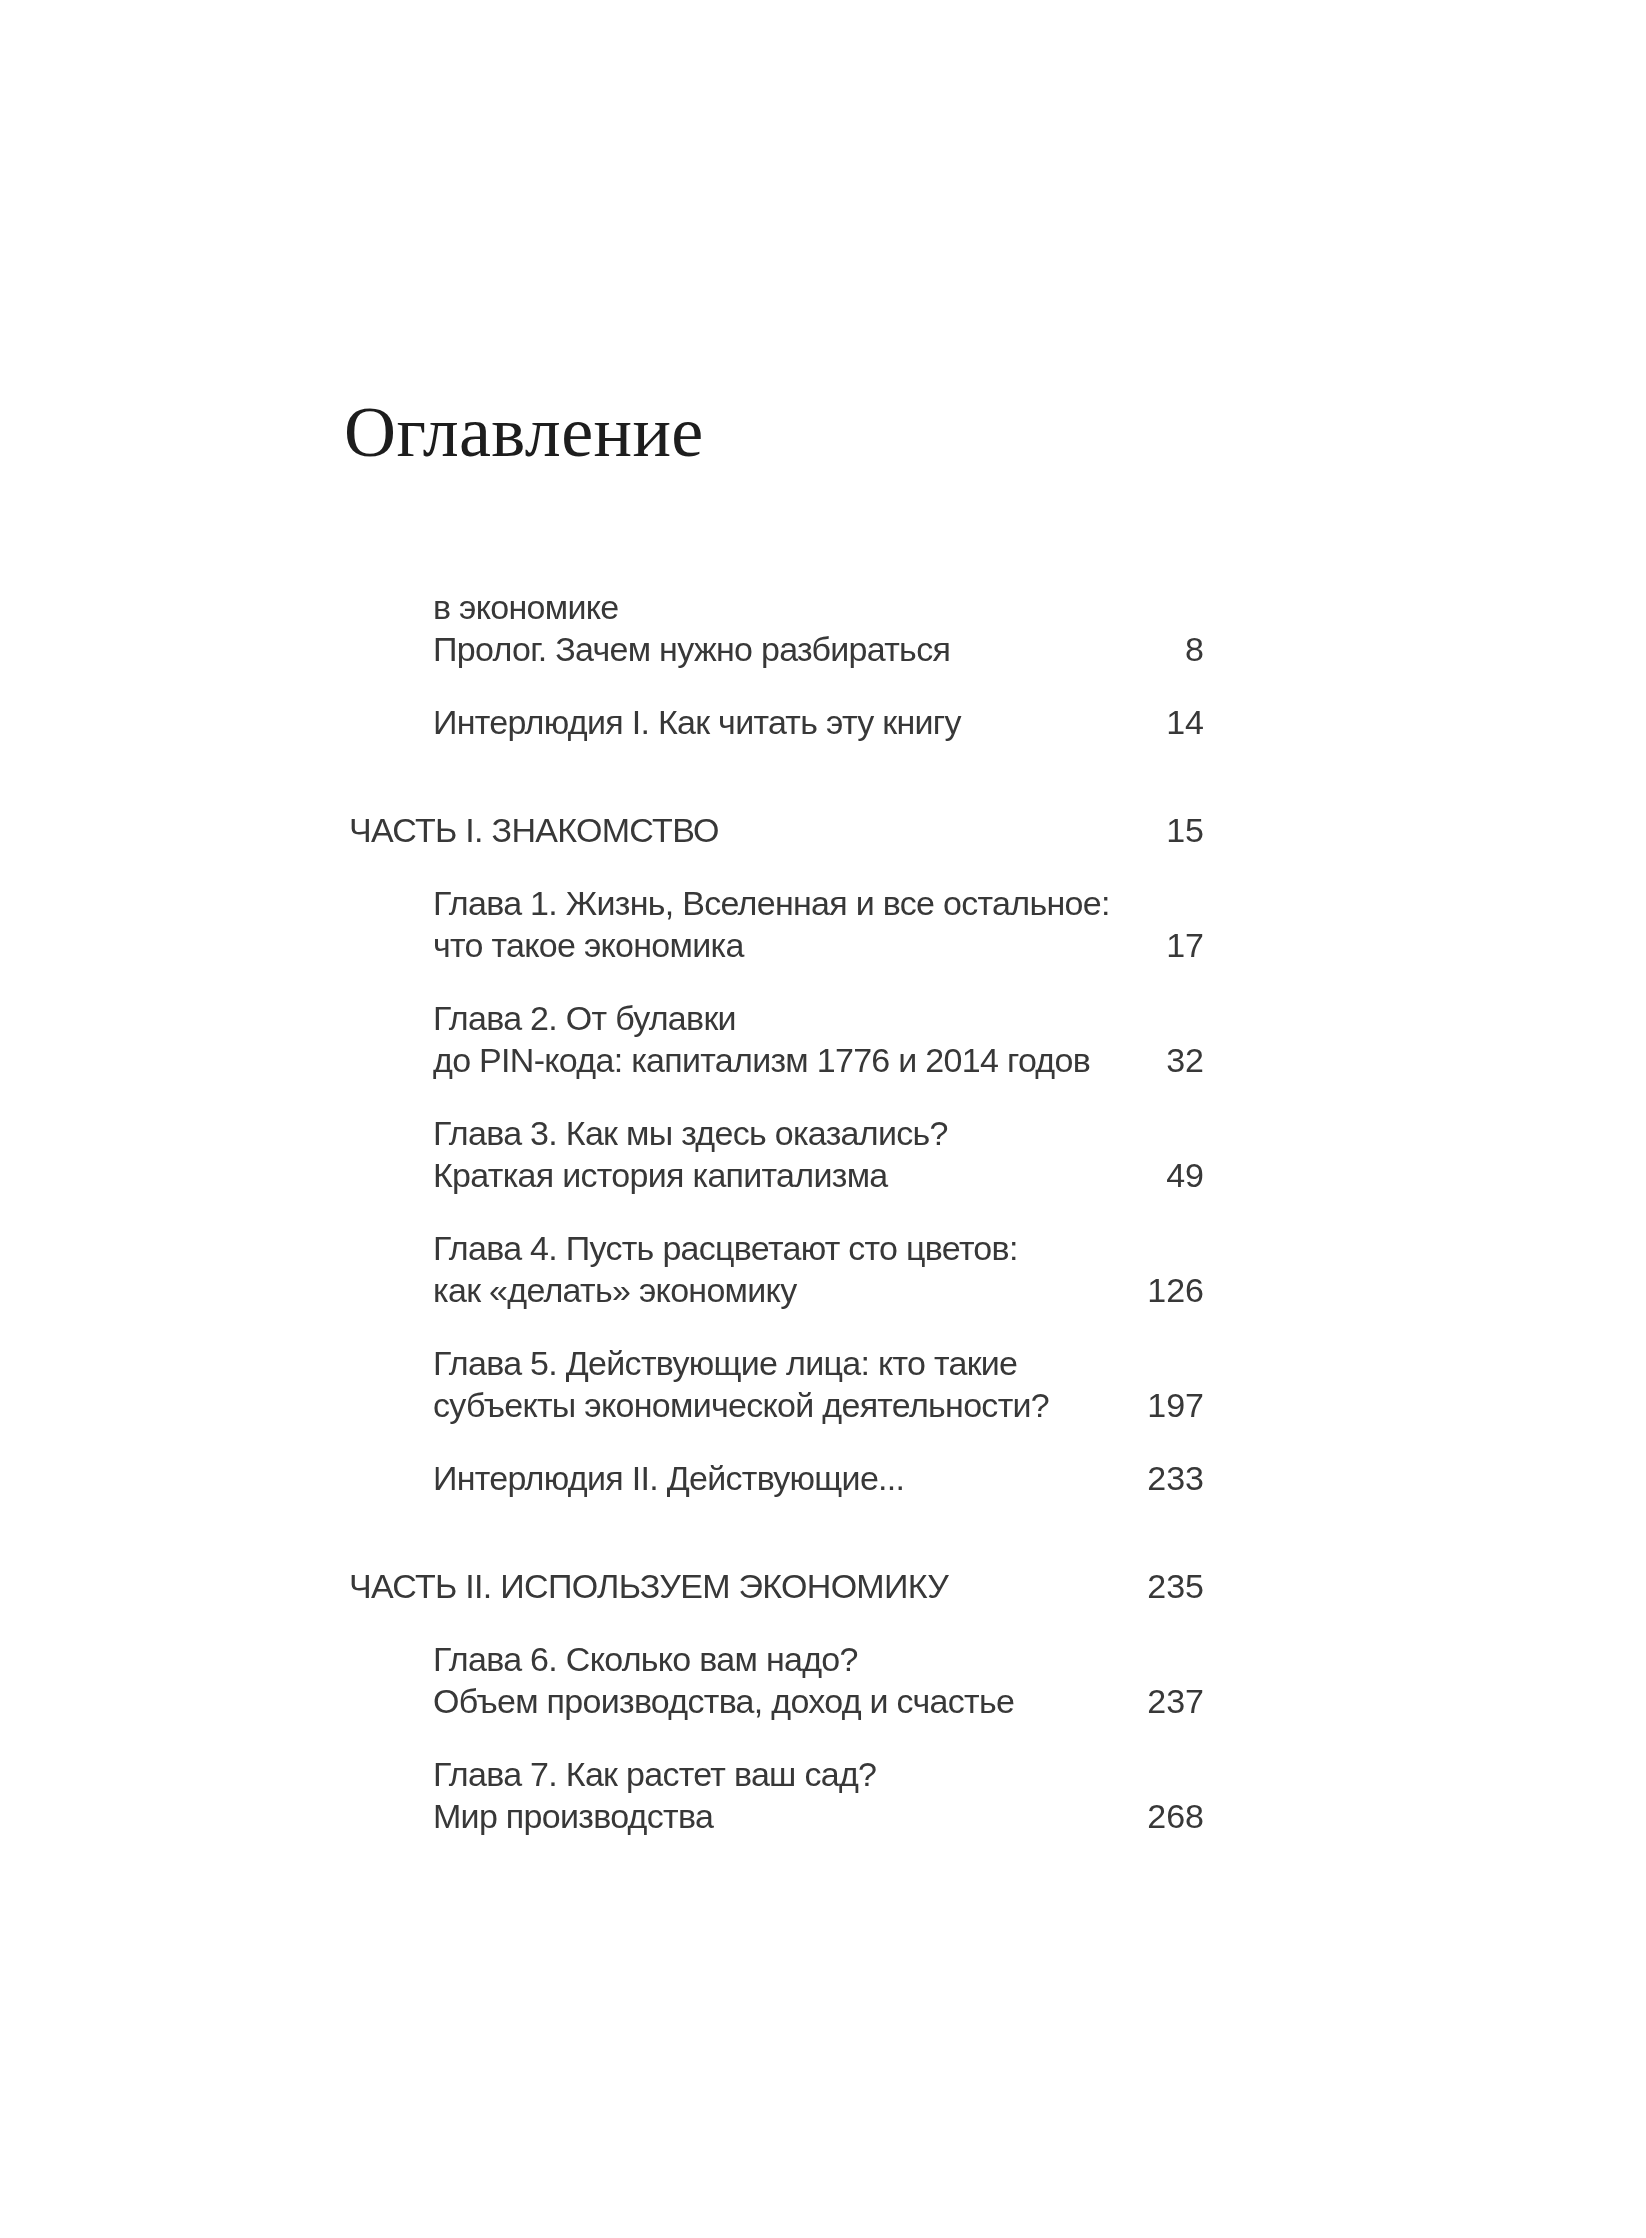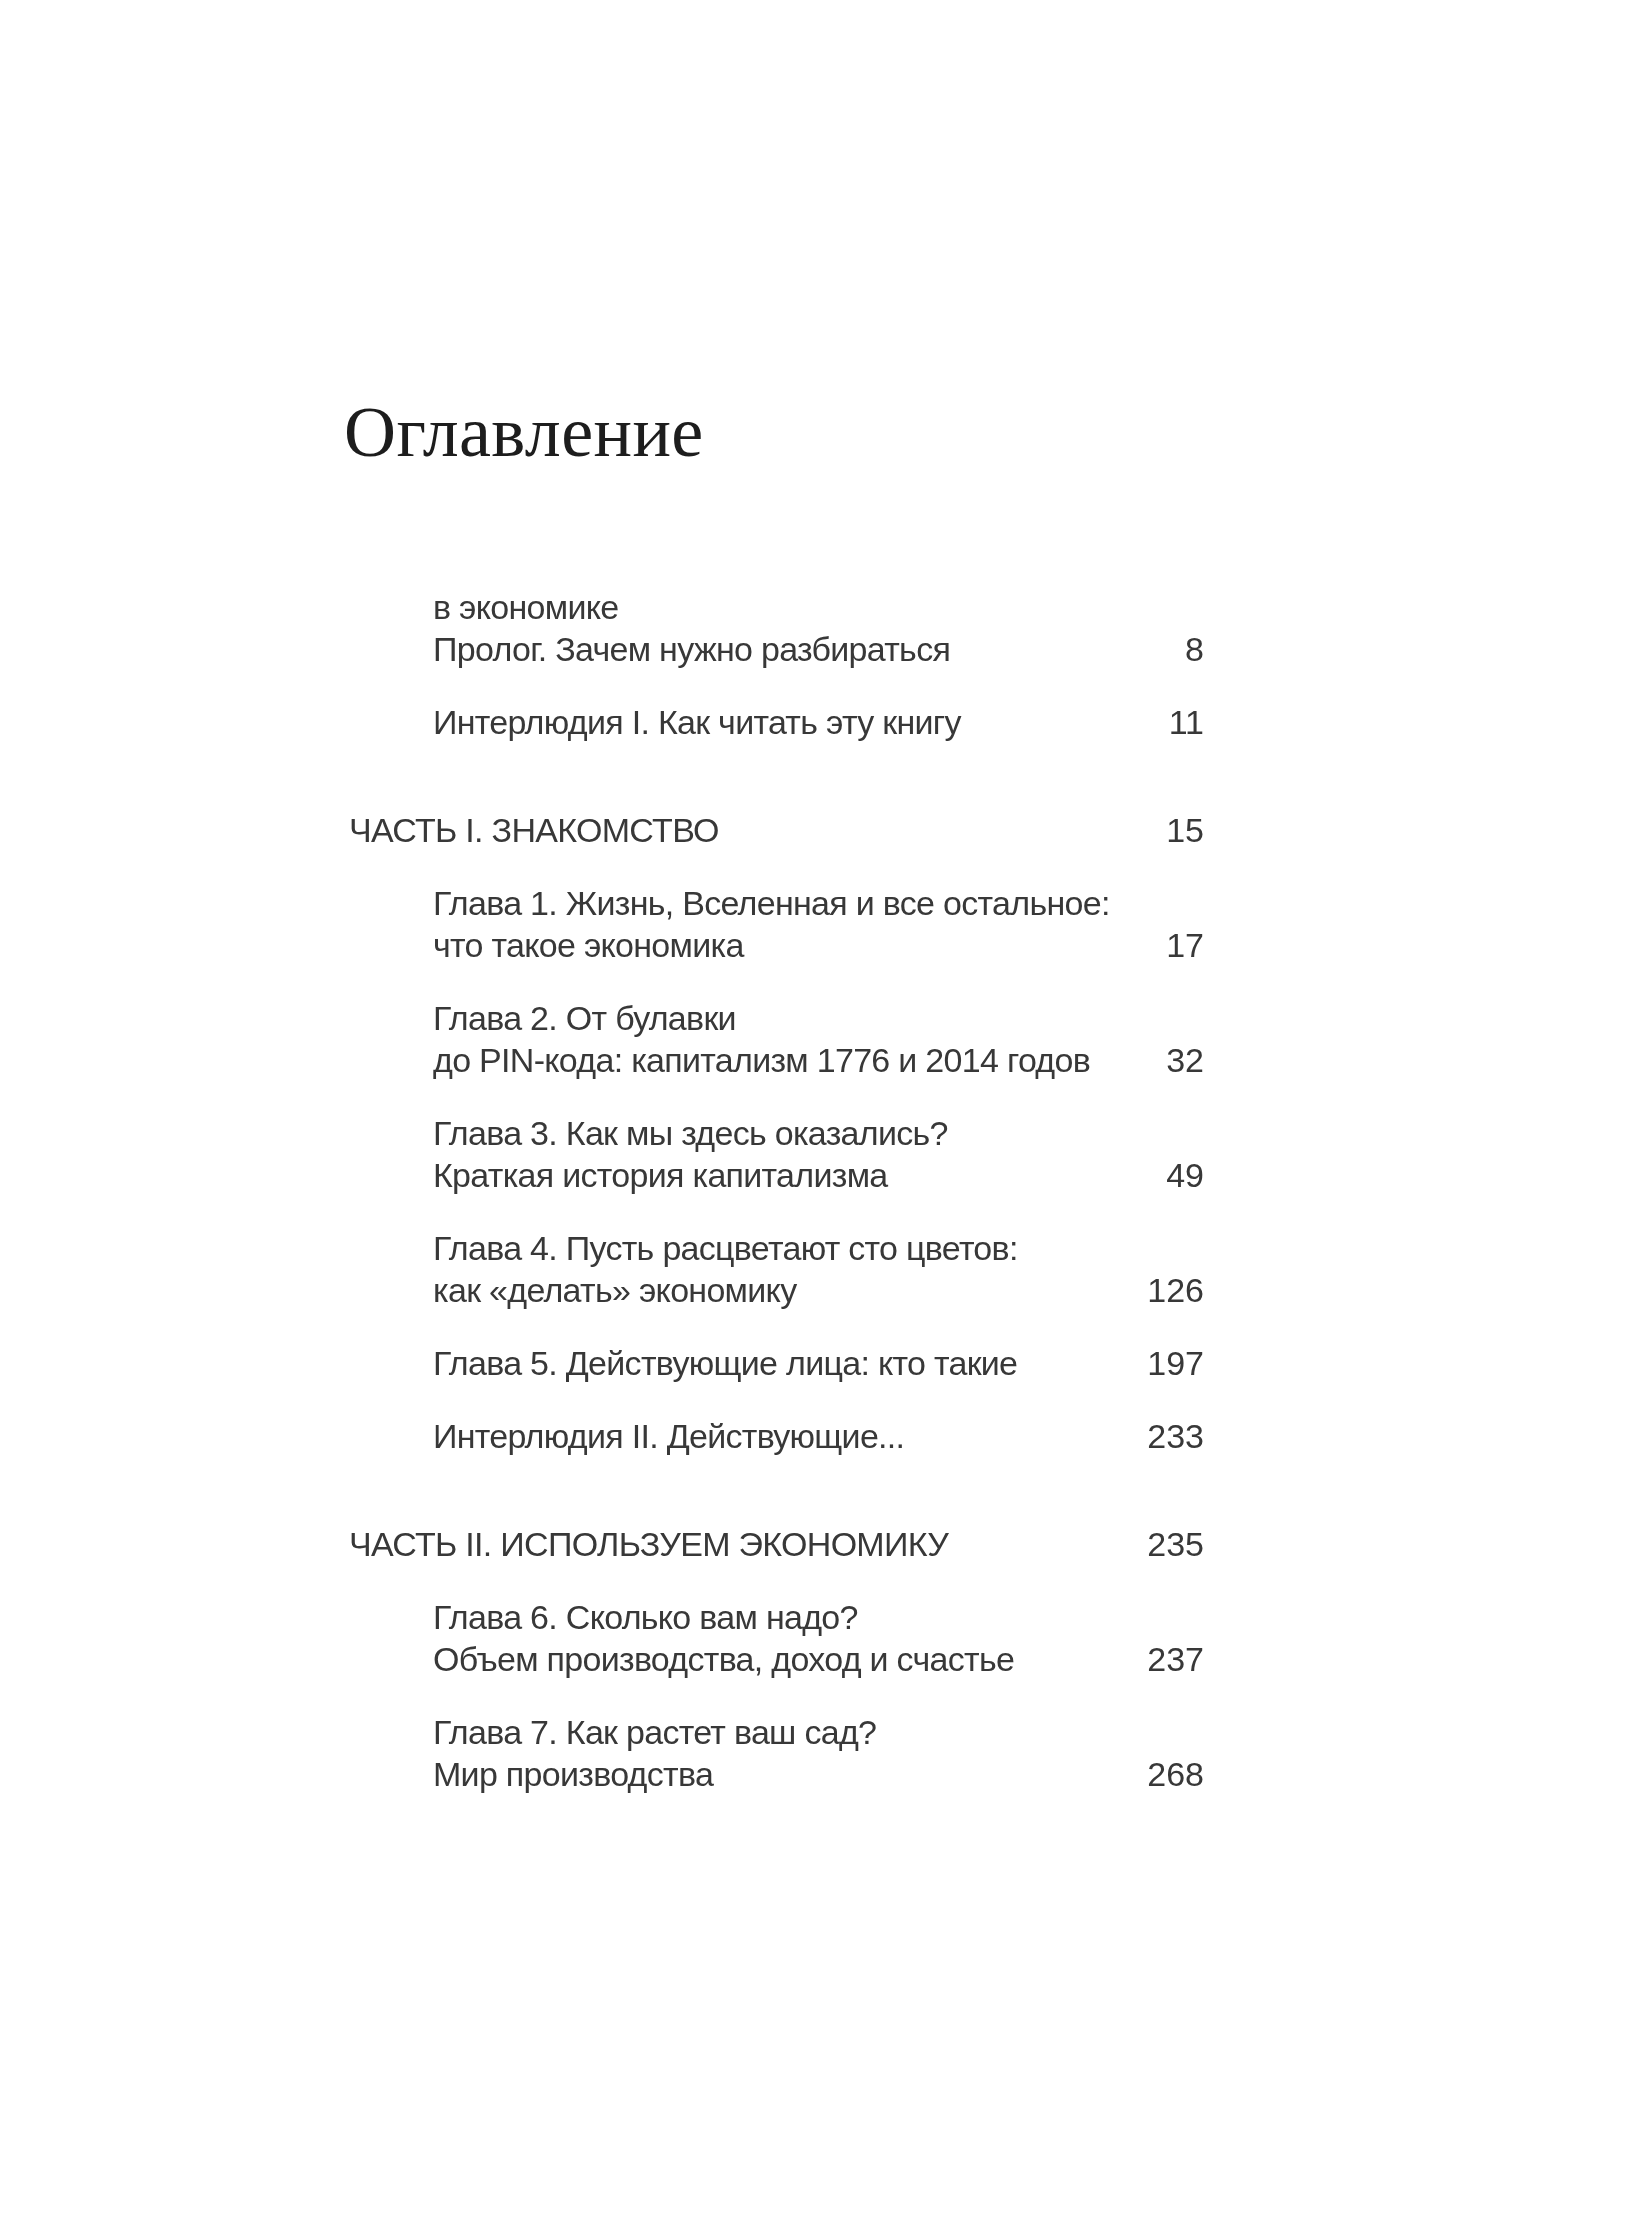--- a/index.html
+++ b/index.html
@@ -64,21 +64,21 @@
     <div class="entry-text">
           <div class="entry-line">в экономике</div>
           <div class="entry-line">Пролог. Зачем нужно разбираться</div>
         </div>
     <div class="page-num">8</div>
   </div>
       <div class="entry chapter">
     <div class="entry-text">
           <div class="entry-line">Интерлюдия I. Как читать эту книгу</div>
         </div>
-    <div class="page-num">11</div>
+    <div class="page-num">14</div>
   </div>
       <div class="entry part">
     <div class="entry-text">
           <div class="entry-line">ЧАСТЬ I. ЗНАКОМСТВО</div>
         </div>
     <div class="page-num">15</div>
   </div>
       <div class="entry chapter">
     <div class="entry-text">
           <div class="entry-line">Глава 1. Жизнь, Вселенная и все остальное:</div>
@@ -103,20 +103,21 @@
       <div class="entry chapter">
     <div class="entry-text">
           <div class="entry-line">Глава 4. Пусть расцветают сто цветов:</div>
           <div class="entry-line">как «делать» экономику</div>
         </div>
     <div class="page-num">126</div>
   </div>
       <div class="entry chapter">
     <div class="entry-text">
           <div class="entry-line">Глава 5. Действующие лица: кто такие</div>
+          <div class="entry-line">субъекты экономической деятельности?</div>
         </div>
     <div class="page-num">197</div>
   </div>
       <div class="entry chapter">
     <div class="entry-text">
           <div class="entry-line">Интерлюдия II. Действующие...</div>
         </div>
     <div class="page-num">233</div>
   </div>
       <div class="entry part">

